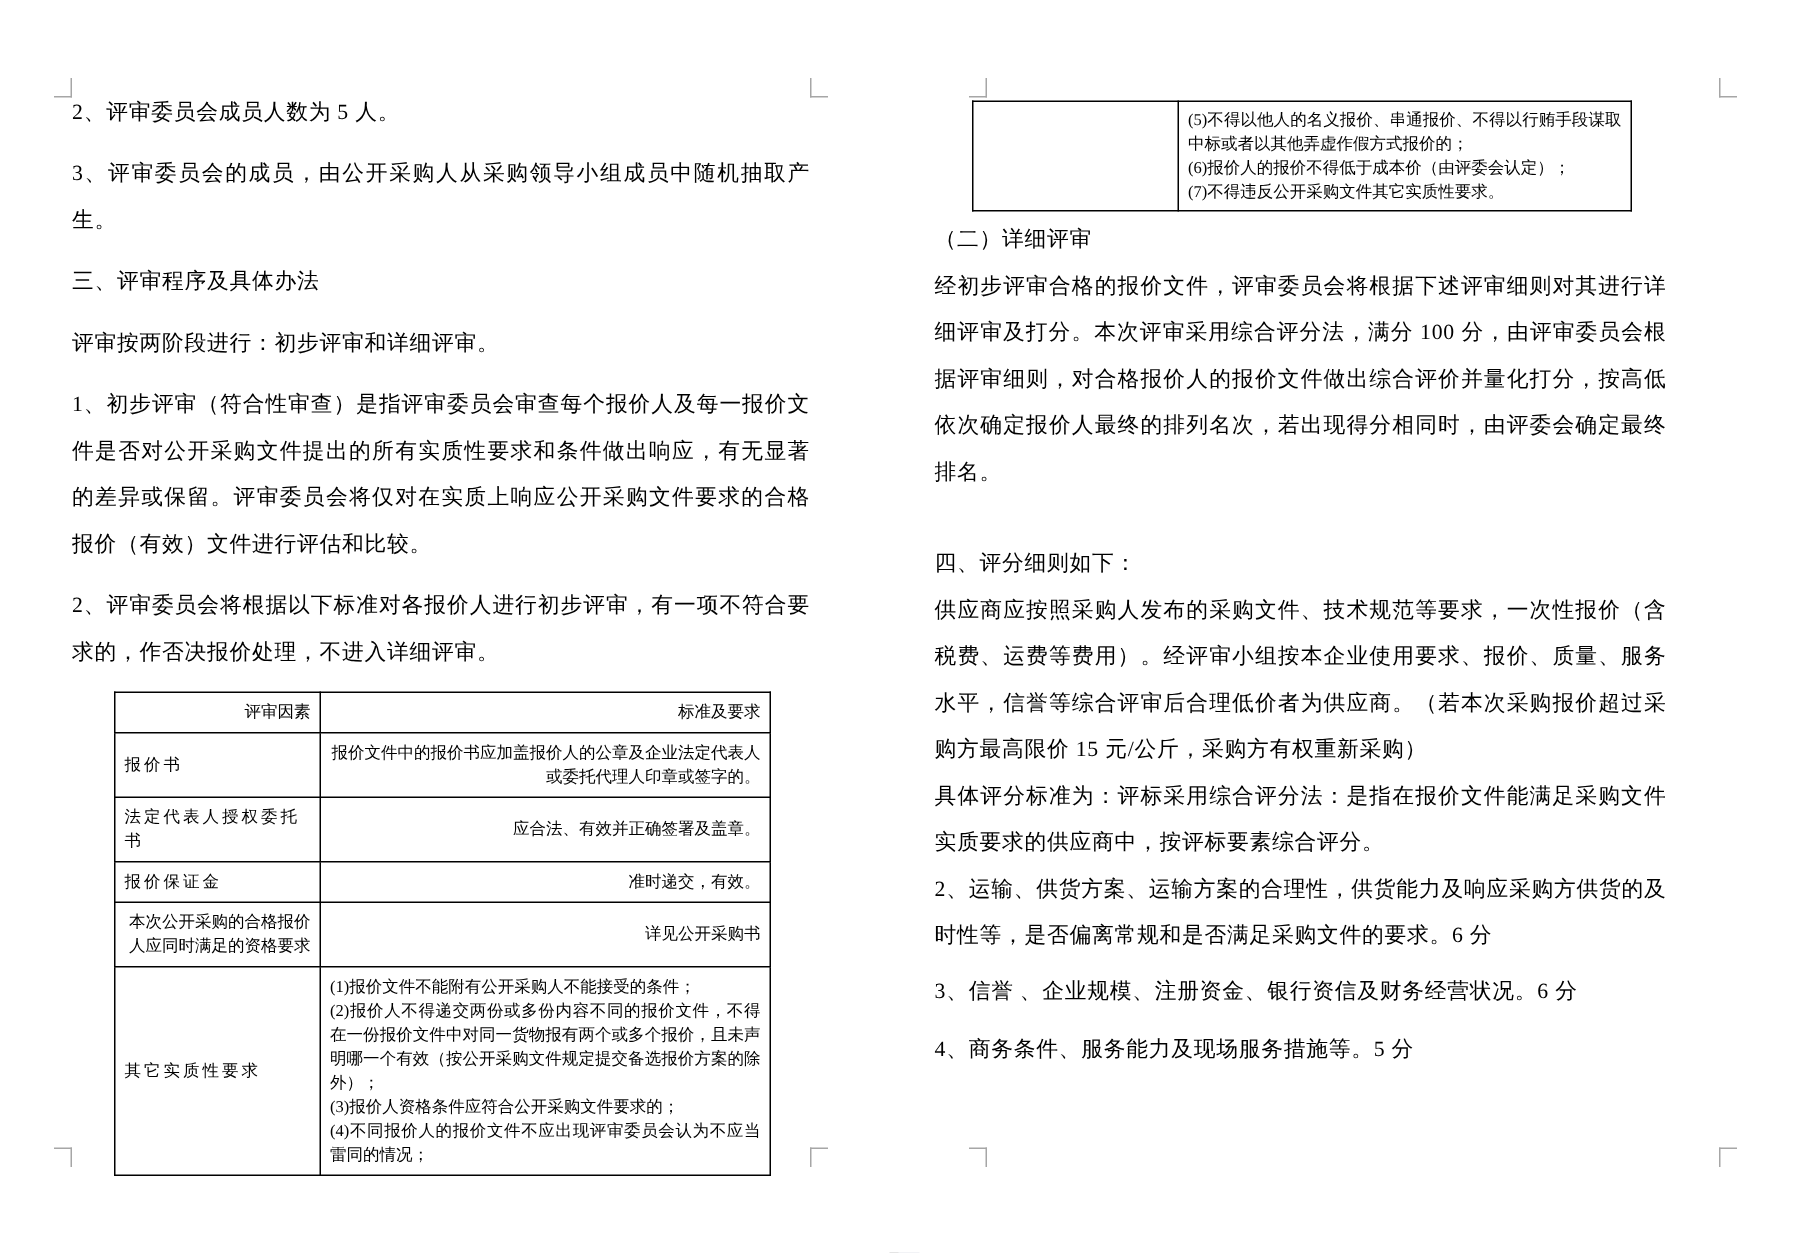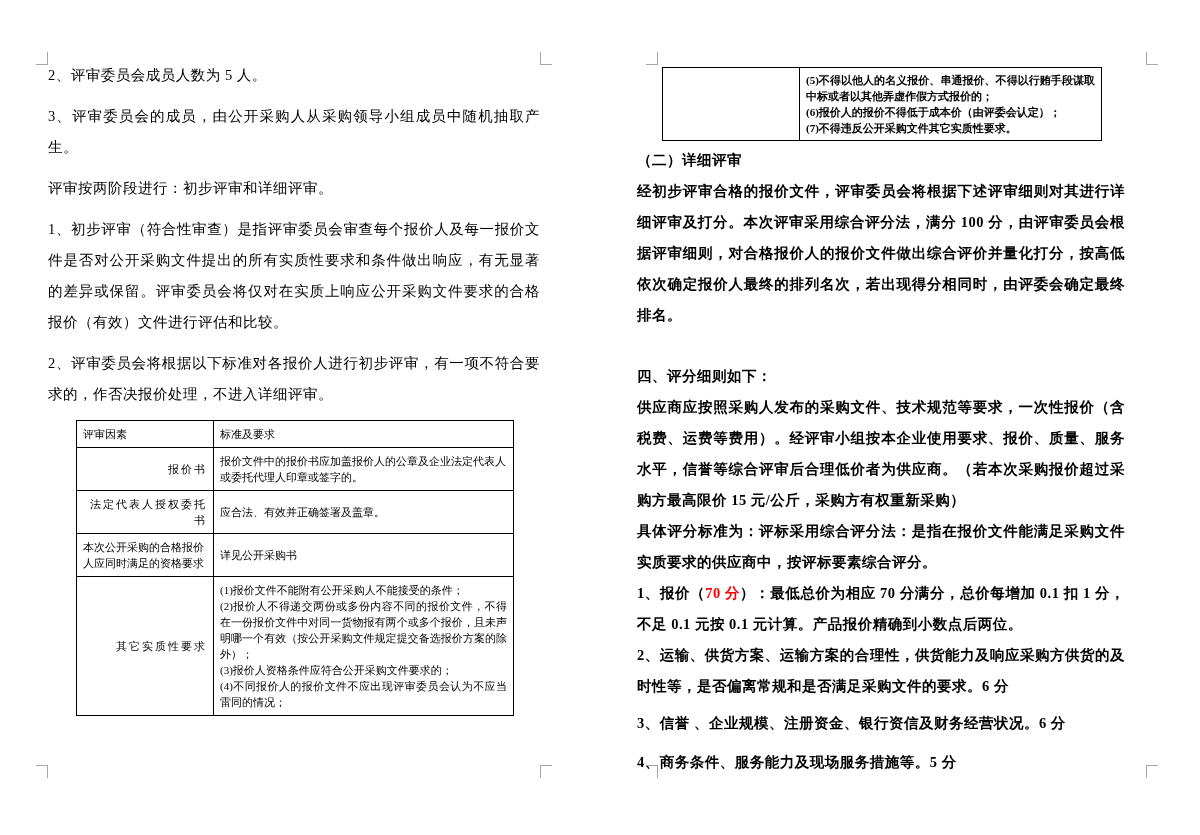--- a/index.html
+++ b/index.html
@@ -27,21 +27,21 @@
   
   .mark { position: absolute; width: 12px; height: 13px; }
   .mark.tl { border-right: 1px solid #a6a6a6; border-bottom: 1px solid #a6a6a6; }
   .mark.tr { border-left: 1px solid #a6a6a6; border-bottom: 1px solid #a6a6a6; }
   .mark.bl { border-right: 1px solid #a6a6a6; border-top: 1px solid #a6a6a6; }
   .mark.br { border-left: 1px solid #a6a6a6; border-top: 1px solid #a6a6a6; }
 
   
   .page { position: absolute; top: 0; height: 835px; background: #ffffff; }
   .page-left  { left: 0;    width: 593px; }
-  .page-right { left: 592px; width: 587px; font-weight: bold; }
+  .page-right { left: 578px; width: 587px; }
 
   .content-left {
     position: absolute; left: 48px; top: 60px; width: 492px;
   }
   .content-left p {
     font-size: 14.5px;
     line-height: 31px;
     letter-spacing: 0.5px;
     text-align: justify;
     margin-bottom: 10px;
@@ -58,23 +58,23 @@
     line-height: 16px;
   }
   table.doc-table td, table.doc-table th {
     border: 1px solid #000000;
     padding: 5px 6px;
     font-weight: normal;
     vertical-align: middle;
   }
   .col-factor { width: 137px; }
   .col-req    { width: 300px; }
-  .cell-center { text-align: left; }
+  .cell-center { text-align: right; }
   .cell-left   { text-align: left; }
-  .factor-cell { text-align: right; letter-spacing: 2px; }
+  .factor-cell { text-align: left; letter-spacing: 2px; }
   .req-list div { text-align: justify; }
   .tall-cell { min-height: 112px; }
 
   
   table.cont-table {
     position: absolute; left: 70px; top: 67px;
     border-collapse: collapse;
     table-layout: fixed;
     width: 439px;
     font-size: 11px;
@@ -106,20 +106,21 @@
 </style>
 </head>
 <body>
 
 <div class="canvas">
 
   <div class="page page-left">
     <div class="content-left">
       <p>2、评审委员会成员人数为 5 人。</p>
       <p>3、评审委员会的成员，由公开采购人从采购领导小组成员中随机抽取产生。</p>
+      <p>三、评审程序及具体办法</p>
       <p>评审按两阶段进行：初步评审和详细评审。</p>
       <p>1、初步评审（符合性审查）是指评审委员会审查每个报价人及每一报价文件是否对公开采购文件提出的所有实质性要求和条件做出响应，有无显著的差异或保留。评审委员会将仅对在实质上响应公开采购文件要求的合格报价（有效）文件进行评估和比较。</p>
       <p>2、评审委员会将根据以下标准对各报价人进行初步评审，有一项不符合要求的，作否决报价处理，不进入详细评审。</p>
 
       <table class="doc-table">
         <colgroup>
             <col class="col-factor">
             <col class="col-req">
           </colgroup>
         <tbody>
@@ -127,20 +128,24 @@
           <th class="cell-center">评审因素</th>
           <th class="cell-center">标准及要求</th>
         </tr>
         <tr>
           <td class="factor-cell">报价书</td>
           <td class="cell-center">报价文件中的报价书应加盖报价人的公章及企业法定代表人或委托代理人印章或签字的。</td>
         </tr>
         <tr>
           <td class="factor-cell">法定代表人授权委托书</td>
           <td class="cell-center">应合法、有效并正确签署及盖章。</td>
+        </tr>
+        <tr>
+          <td class="factor-cell">报价保证金</td>
+          <td class="cell-center">准时递交，有效。</td>
         </tr>
         <tr>
           <td class="cell-center">本次公开采购的合格报价人应同时满足的资格要求</td>
           <td class="cell-center">详见公开采购书</td>
         </tr>
         <tr>
           <td class="factor-cell">其它实质性要求</td>
           <td class="cell-left req-list tall-cell">
             <div>(1)报价文件不能附有公开采购人不能接受的条件；</div>
             <div>(2)报价人不得递交两份或多份内容不同的报价文件，不得在一份报价文件中对同一货物报有两个或多个报价，且未声明哪一个有效（按公开采购文件规定提交备选报价方案的除外）；</div>
@@ -174,21 +179,20 @@
       </tr>
     </tbody>
       </table>
 
     <div class="content-right">
       <p>（二）详细评审</p>
       <p class="mt-11">经初步评审合格的报价文件，评审委员会将根据下述评审细则对其进行详细评审及打分。本次评审采用综合评分法，满分 100 分，由评审委员会根据评审细则，对合格报价人的报价文件做出综合评价并量化打分，按高低依次确定报价人最终的排列名次，若出现得分相同时，由评委会确定最终排名。</p>
       <p class="mt-30">四、评分细则如下：</p>
       <p class="mt-11">供应商应按照采购人发布的采购文件、技术规范等要求，一次性报价（含税费、运费等费用）。经评审小组按本企业使用要求、报价、质量、服务水平，信誉等综合评审后合理低价者为供应商。（若本次采购报价超过采购方最高限价 15 元/公斤，采购方有权重新采购）</p>
       <p>具体评分标准为：评标采用综合评分法：是指在报价文件能满足采购文件实质要求的供应商中，按评标要素综合评分。</p>
-      <p><span>1、报价（</span><span class="red-text">70 分</span><span>）：最低总价为相应 70 分满分，总价每增加 0.1 扣 1 分，不足 0.1 元按 0.1 元计算。产品报价精确到小数点后两位。</span></p>
       <p class="mt-11">2、运输、供货方案、运输方案的合理性，供货能力及响应采购方供货的及时性等，是否偏离常规和是否满足采购文件的要求。6 分</p>
       <p class="mt-6">3、信誉 、企业规模、注册资金、银行资信及财务经营状况。6 分</p>
       <p class="mt-8">4、商务条件、服务能力及现场服务措施等。5 分</p>
     </div>
   </div>
 
   <div class="mark tl" style="left:36px;  top:52px;"></div>
   <div class="mark tr" style="left:540px; top:52px;"></div>
   <div class="mark bl" style="left:36px;  top:765px;"></div>
   <div class="mark br" style="left:540px; top:765px;"></div>

